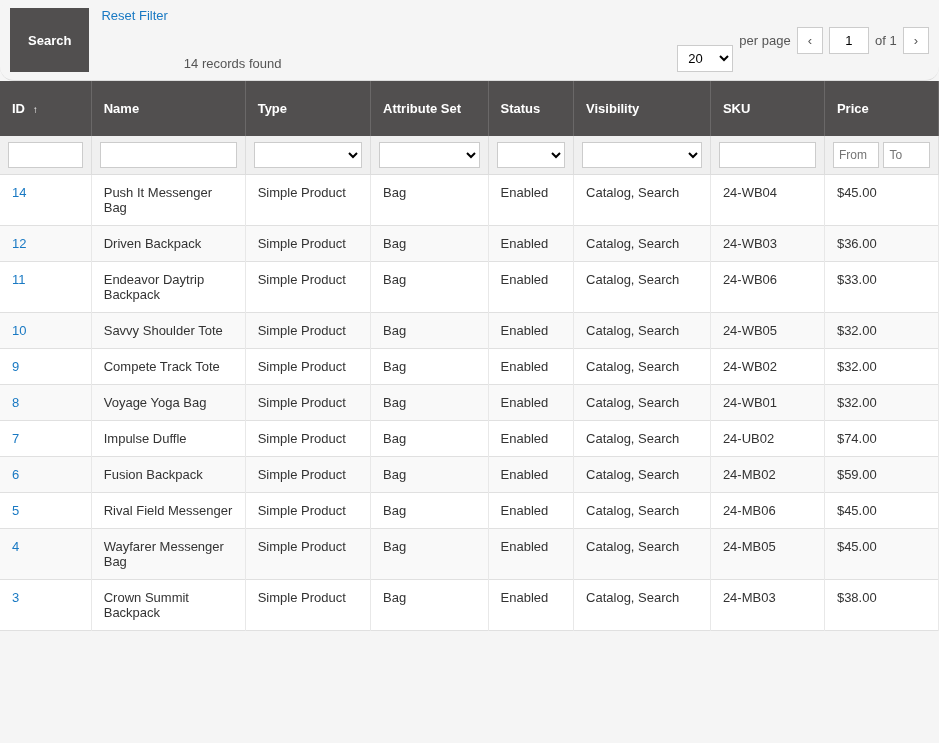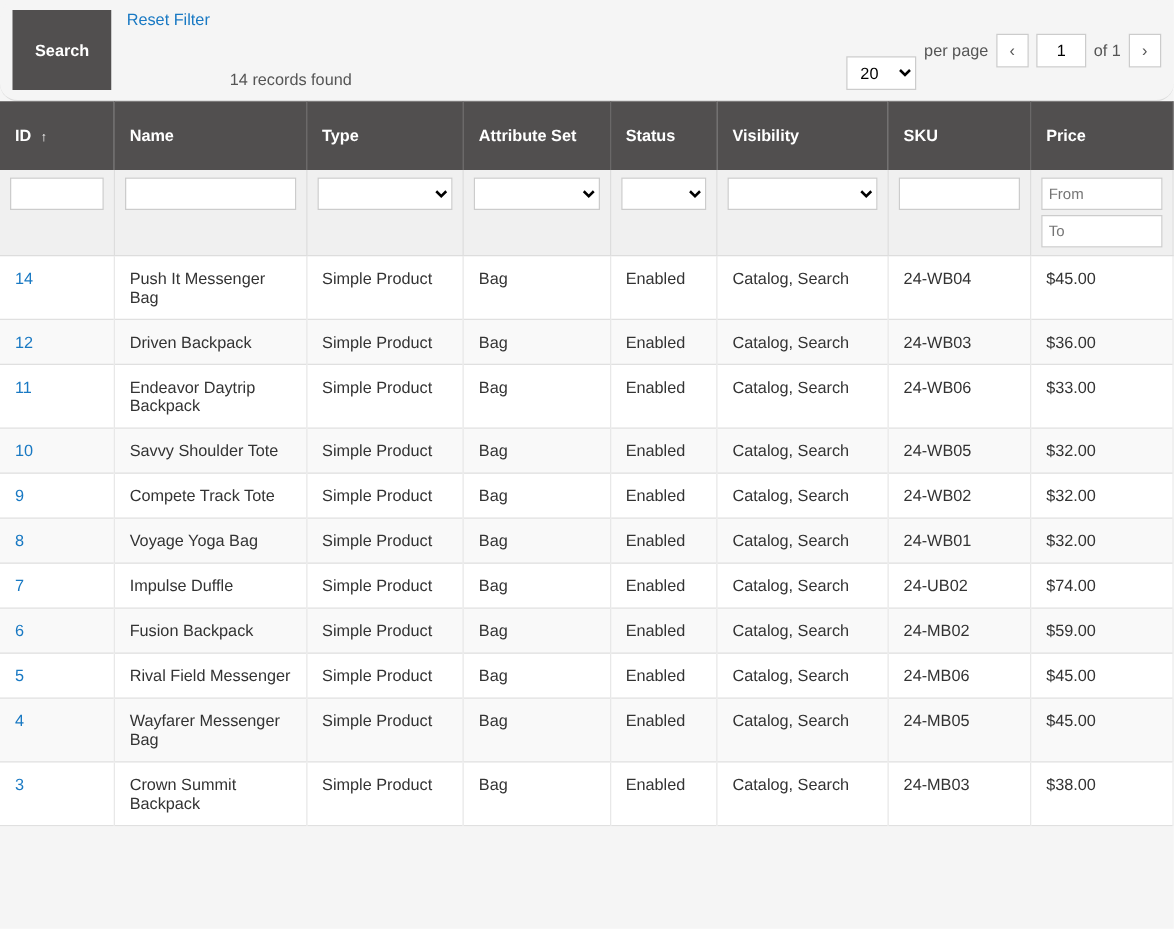--- a/index.html
+++ b/index.html
@@ -122,21 +122,20 @@
     .filter-select {
       width: 100%;
       padding: 4px 2px;
       border: 1px solid #ccc;
       font-size: 12px;
       background: #fff;
     }
 
     .price-filter {
       display: flex;
-      flex-direction: column;
       gap: 4px;
     }
 
     .price-input {
       width: 100%;
       padding: 5px;
       border: 1px solid #ccc;
       font-size: 12px;
       background: #fff;
     }

